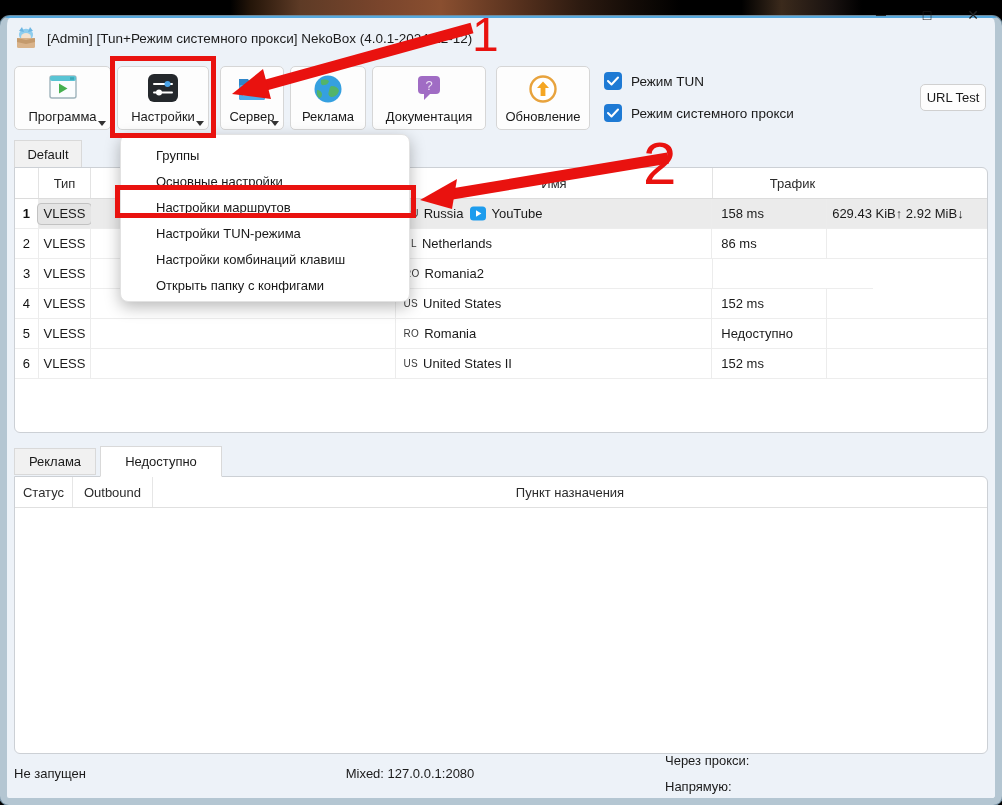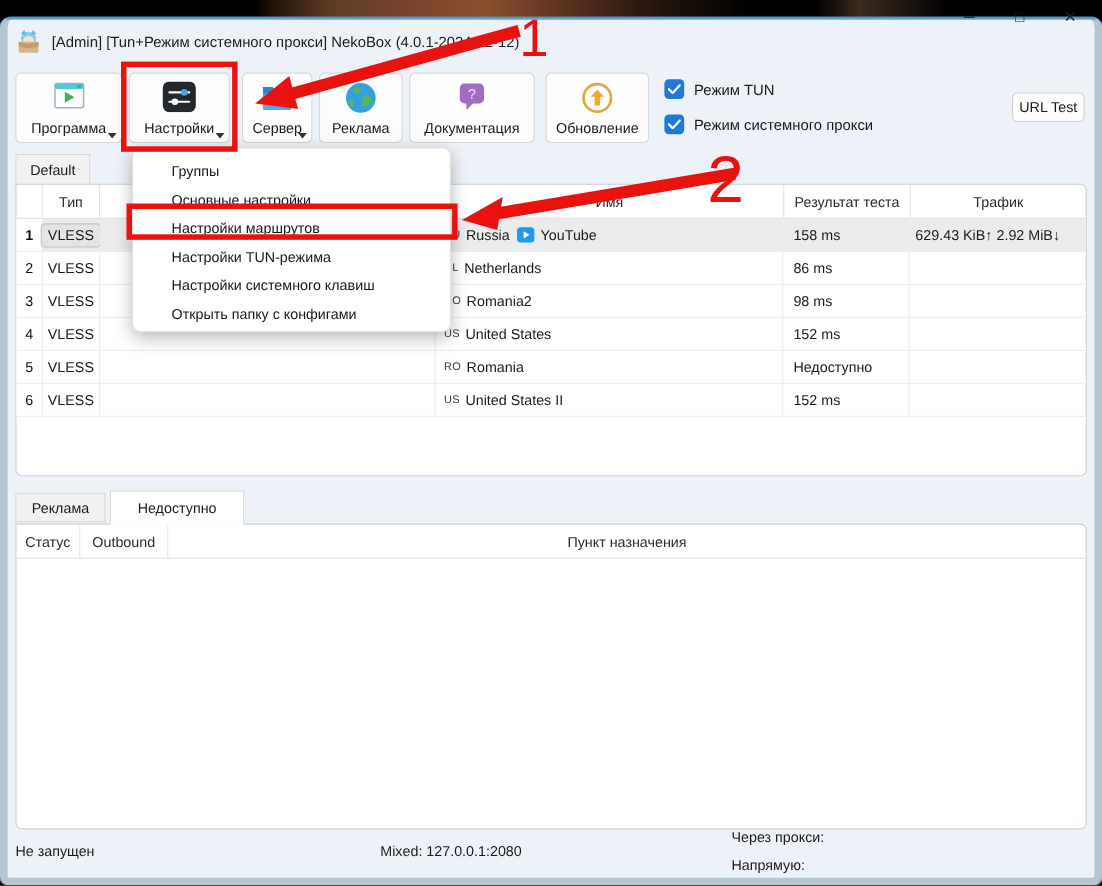--- a/index.html
+++ b/index.html
@@ -193,21 +193,20 @@
   <div class="url-test">URL Test</div>
 
   <div class="tab" style="left:14px;top:140px;width:68px;height:28px;border-bottom:none;">Default</div>
 
   <div class="panel" id="server-panel">
     <div class="thead">
       <div class="hc" style="width:24px;"></div>
       <div class="hc" style="width:52px;">Тип</div>
       <div class="hc" style="width:305px;"></div>
       <div class="hc" style="width:317px;">Имя</div>
-      <div class="hc" style="width:115px;">Результат теста</div>
       <div class="hc" style="width:159px;">Трафик</div>
     </div>
     <div>
         <div class="srow sel">
           <div class="cnum">1</div>
           <div class="ctype">
             <span>VLESS</span>
           </div>
           <div class="caddr"></div>
           <div class="cname">
@@ -240,21 +239,20 @@
         <div class="srow">
           <div class="cnum">3</div>
           <div class="ctype">
             <span>VLESS</span>
           </div>
           <div class="caddr"></div>
           <div class="cname">
             <span class="cc">RO</span>
             <span>Romania2</span>
           </div>
-          <div class="ctest">98 ms</div>
           <div class="ctraffic"></div>
         </div>
         <div class="srow">
           <div class="cnum">4</div>
           <div class="ctype">
             <span>VLESS</span>
           </div>
           <div class="caddr"></div>
           <div class="cname">
             <span class="cc">US</span>
@@ -307,21 +305,21 @@
   <div class="statusbar-item" style="left:300px;top:766px;width:220px;text-align:center;">Mixed: 127.0.0.1:2080</div>
   <div class="statusbar-item" style="left:665px;top:753px;">Через прокси:</div>
   <div class="statusbar-item" style="left:665px;top:779px;">Напрямую:</div>
 
   <div id="settings-menu">
     <div class="menu-items">
         <div class="menu-item">Группы</div>
         <div class="menu-item">Основные настройки</div>
         <div class="menu-item">Настройки маршрутов</div>
         <div class="menu-item">Настройки TUN-режима</div>
-        <div class="menu-item">Настройки системного клавиш</div>
+        <div class="menu-item">Настройки комбинаций клавиш</div>
         <div class="menu-item">Открыть папку с конфигами</div>
       </div>
   </div>
 
   <div class="red-box" style="left:110px;top:56px;width:106px;height:82px;"></div>
   <div class="red-box" style="left:115px;top:185px;width:301px;height:33px;"></div>
 
   <svg id="anno-svg" width="1002" height="805" viewBox="0 0 1002 805">
     <line x1="472" y1="28" x2="266" y2="85" stroke="#e9120f" stroke-width="11"></line>
     <polygon points="232,94 271,99 263,69" fill="#e9120f"></polygon>

